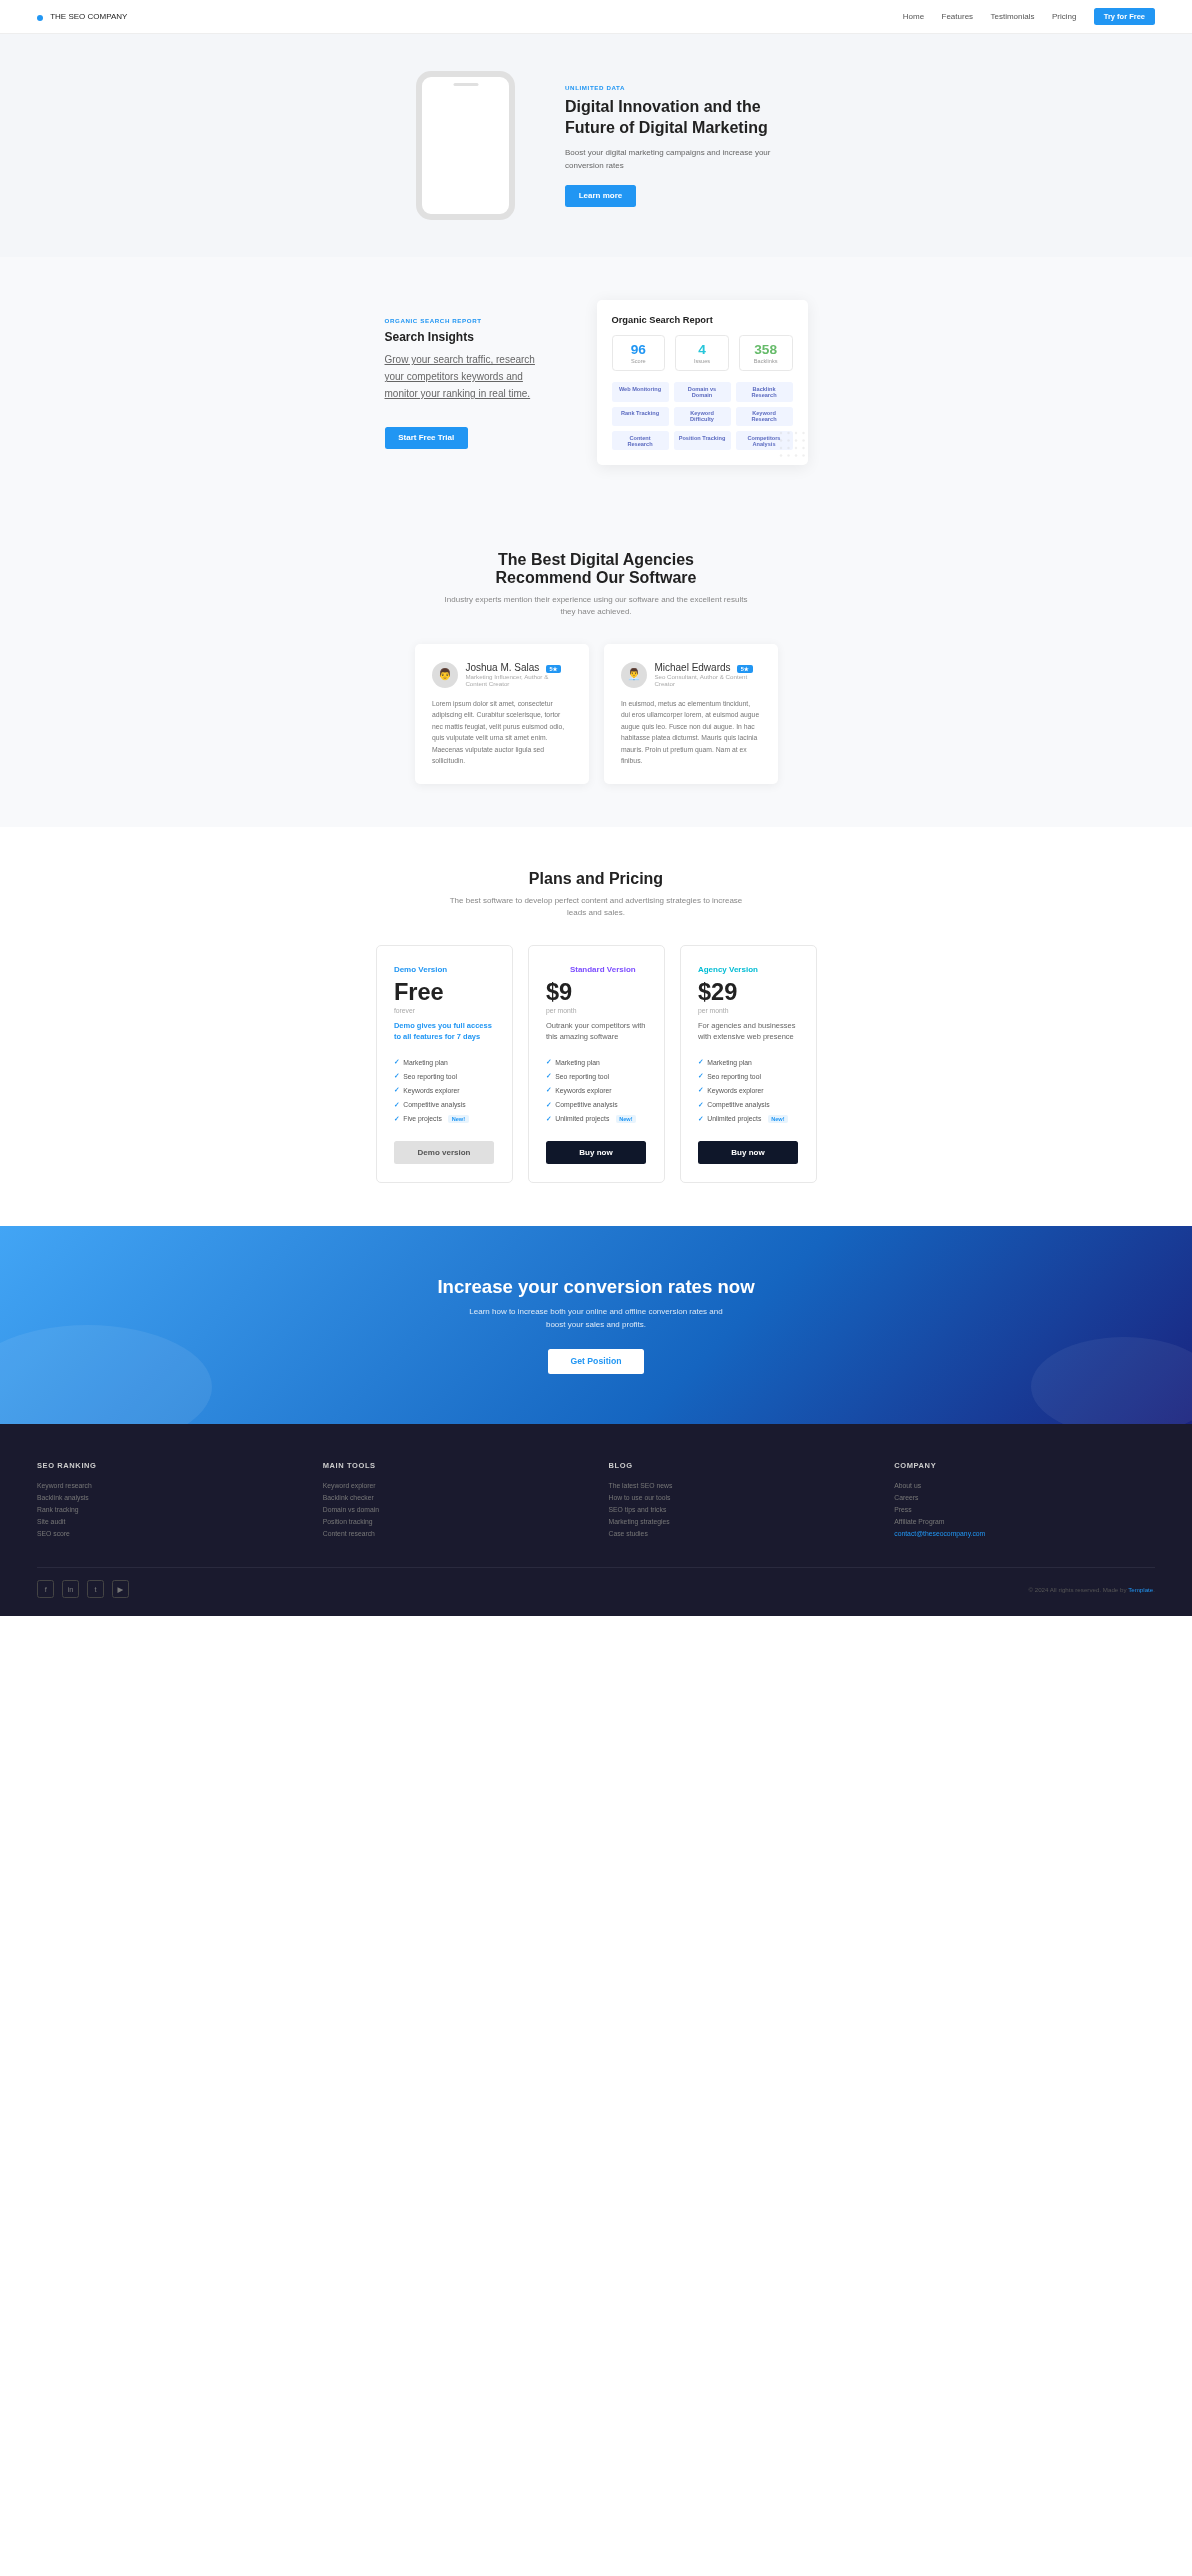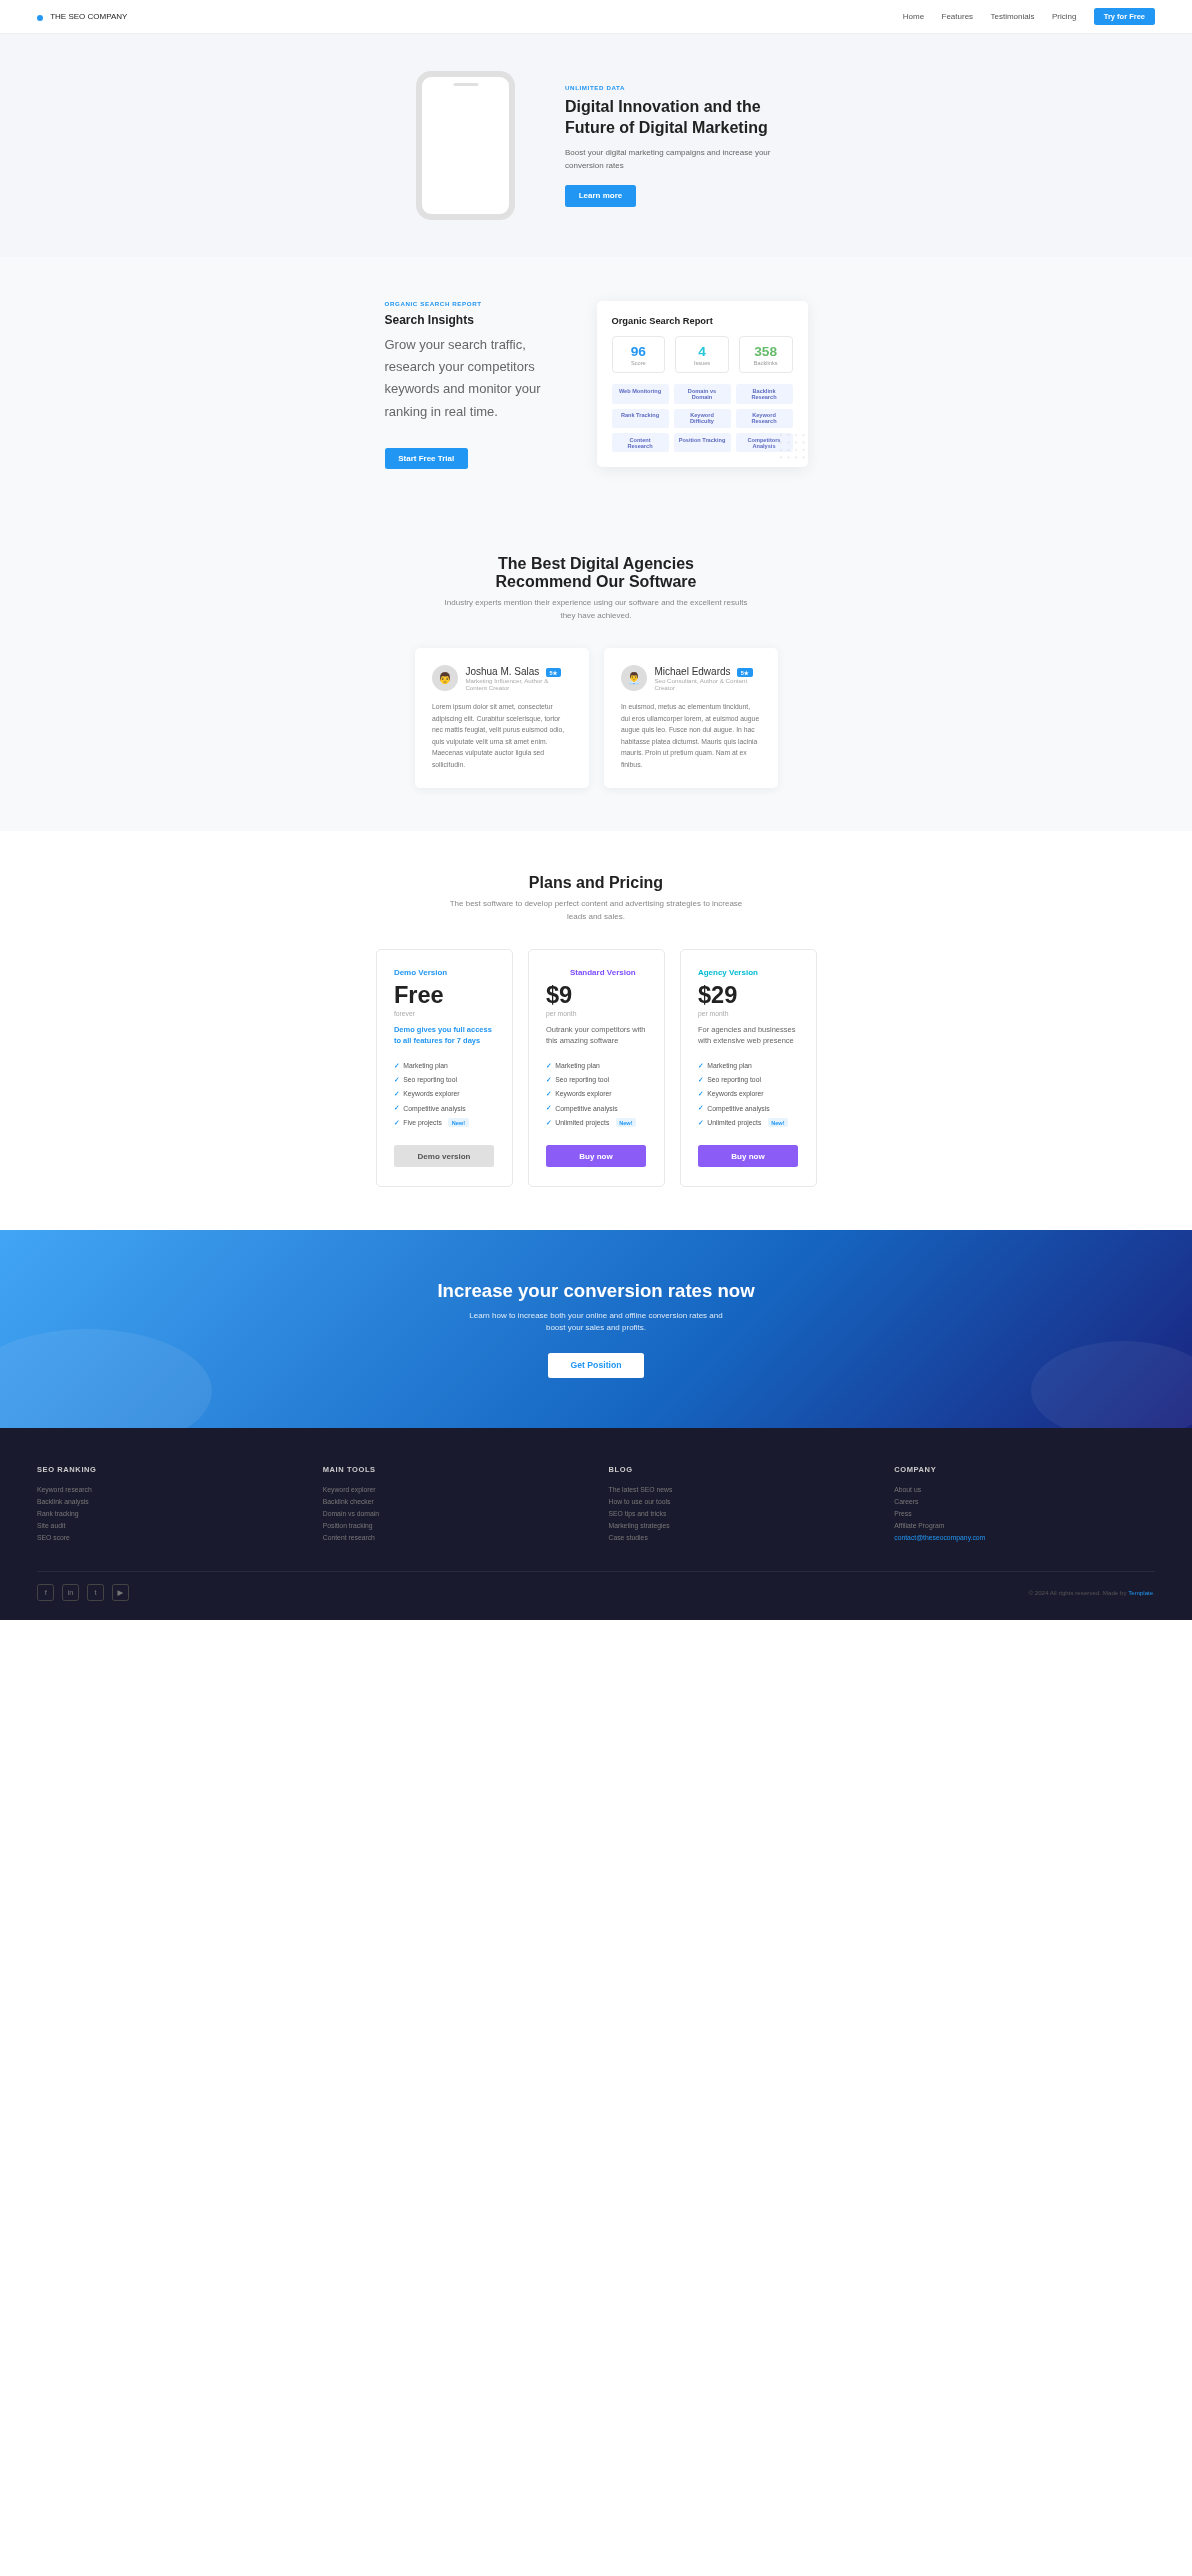--- a/index.html
+++ b/index.html
@@ -38,21 +38,21 @@
     .btn-blue { background: #2196F3; color: #fff; border: none; padding: 6.2px 13.7px; border-radius: 2.5px; font-size: 8px; cursor: pointer; font-weight: 600; }
 
     
     .search-section {
       background: #f8f9fb; padding: 43px 37px; display: flex;
       align-items: center; justify-content: center; gap: 50px;
     }
     .search-content { max-width: 162px; }
     .search-badge { font-size: 6.2px; color: #2196F3; font-weight: 700; letter-spacing: 0.6px; text-transform: uppercase; margin-bottom: 6.2px; }
     .search-title { font-size: 12px; font-weight: 800; color: #222; margin-bottom: 7.5px; }
-    .search-desc { font-size: 13px; color: #666; line-height: 1.7; margin-bottom: 25px; }
+    .search-desc { font-size: 10px; color: #666; line-height: 1.7; margin-bottom: 25px; text-decoration: underline; }
 
     
     .report-card {
       background: #fff; border-radius: 5px; padding: 15px;
       box-shadow: 0 2.5px 15px rgba(0,0,0,0.07); width: 211px; flex-shrink: 0;
       position: relative;
     }
     .report-card-title { font-size: 9.3px; font-weight: 700; color: #222; margin-bottom: 10px; }
     .report-metrics { display: flex; gap: 10px; margin-bottom: 11.2px; }
     .metric-box {
@@ -108,21 +108,21 @@
     .p-price { font-size: 23.6px; font-weight: 900; color: #222; margin-bottom: 1.2px; }
     .p-period { font-size: 6.8px; color: #aaa; margin-bottom: 6.2px; }
     .p-desc { font-size: 7.5px; color: #666; margin-bottom: 12.4px; line-height: 1.5; }
     .p-desc strong { color: #2196F3; }
     .p-features { list-style: none; margin-bottom: 15px; }
     .p-features li { font-size: 6.8px; color: #555; padding: 3.1px 0; display: flex; align-items: center; gap: 3.7px; }
     .p-features li::before { content: '✓'; color: #2196F3; font-weight: 700; font-size: 6.8px; }
     .p-badge-new { background: #e8f4fd; color: #2196F3; font-size: 5.6px; padding: 1.2px 3.7px; border-radius: 1.9px; font-weight: 700; margin-left: 2.5px; }
     .btn-outline { width: 100%; padding: 6.8px; border-radius: 2.5px; font-size: 8px; font-weight: 700; cursor: pointer; border: none; }
     .btn-gray { background: #e0e0e0; color: #555; }
-    .btn-primary { background: #8b5cf6; color: #fff; }
+    .btn-primary { background: #0f172a; color: #fff; }
 
     
     .cta-banner {
       background: linear-gradient(135deg, #42A5F5 0%, #1565C0 60%, #1a237e 100%);
       padding: 50px 37px; text-align: center; position: relative; overflow: hidden;
     }
     .cta-banner::before {
       content: ''; position: absolute; bottom: -25px; left: -37px;
       width: 249px; height: 124px; border-radius: 50%;
       background: rgba(255,255,255,0.08);

